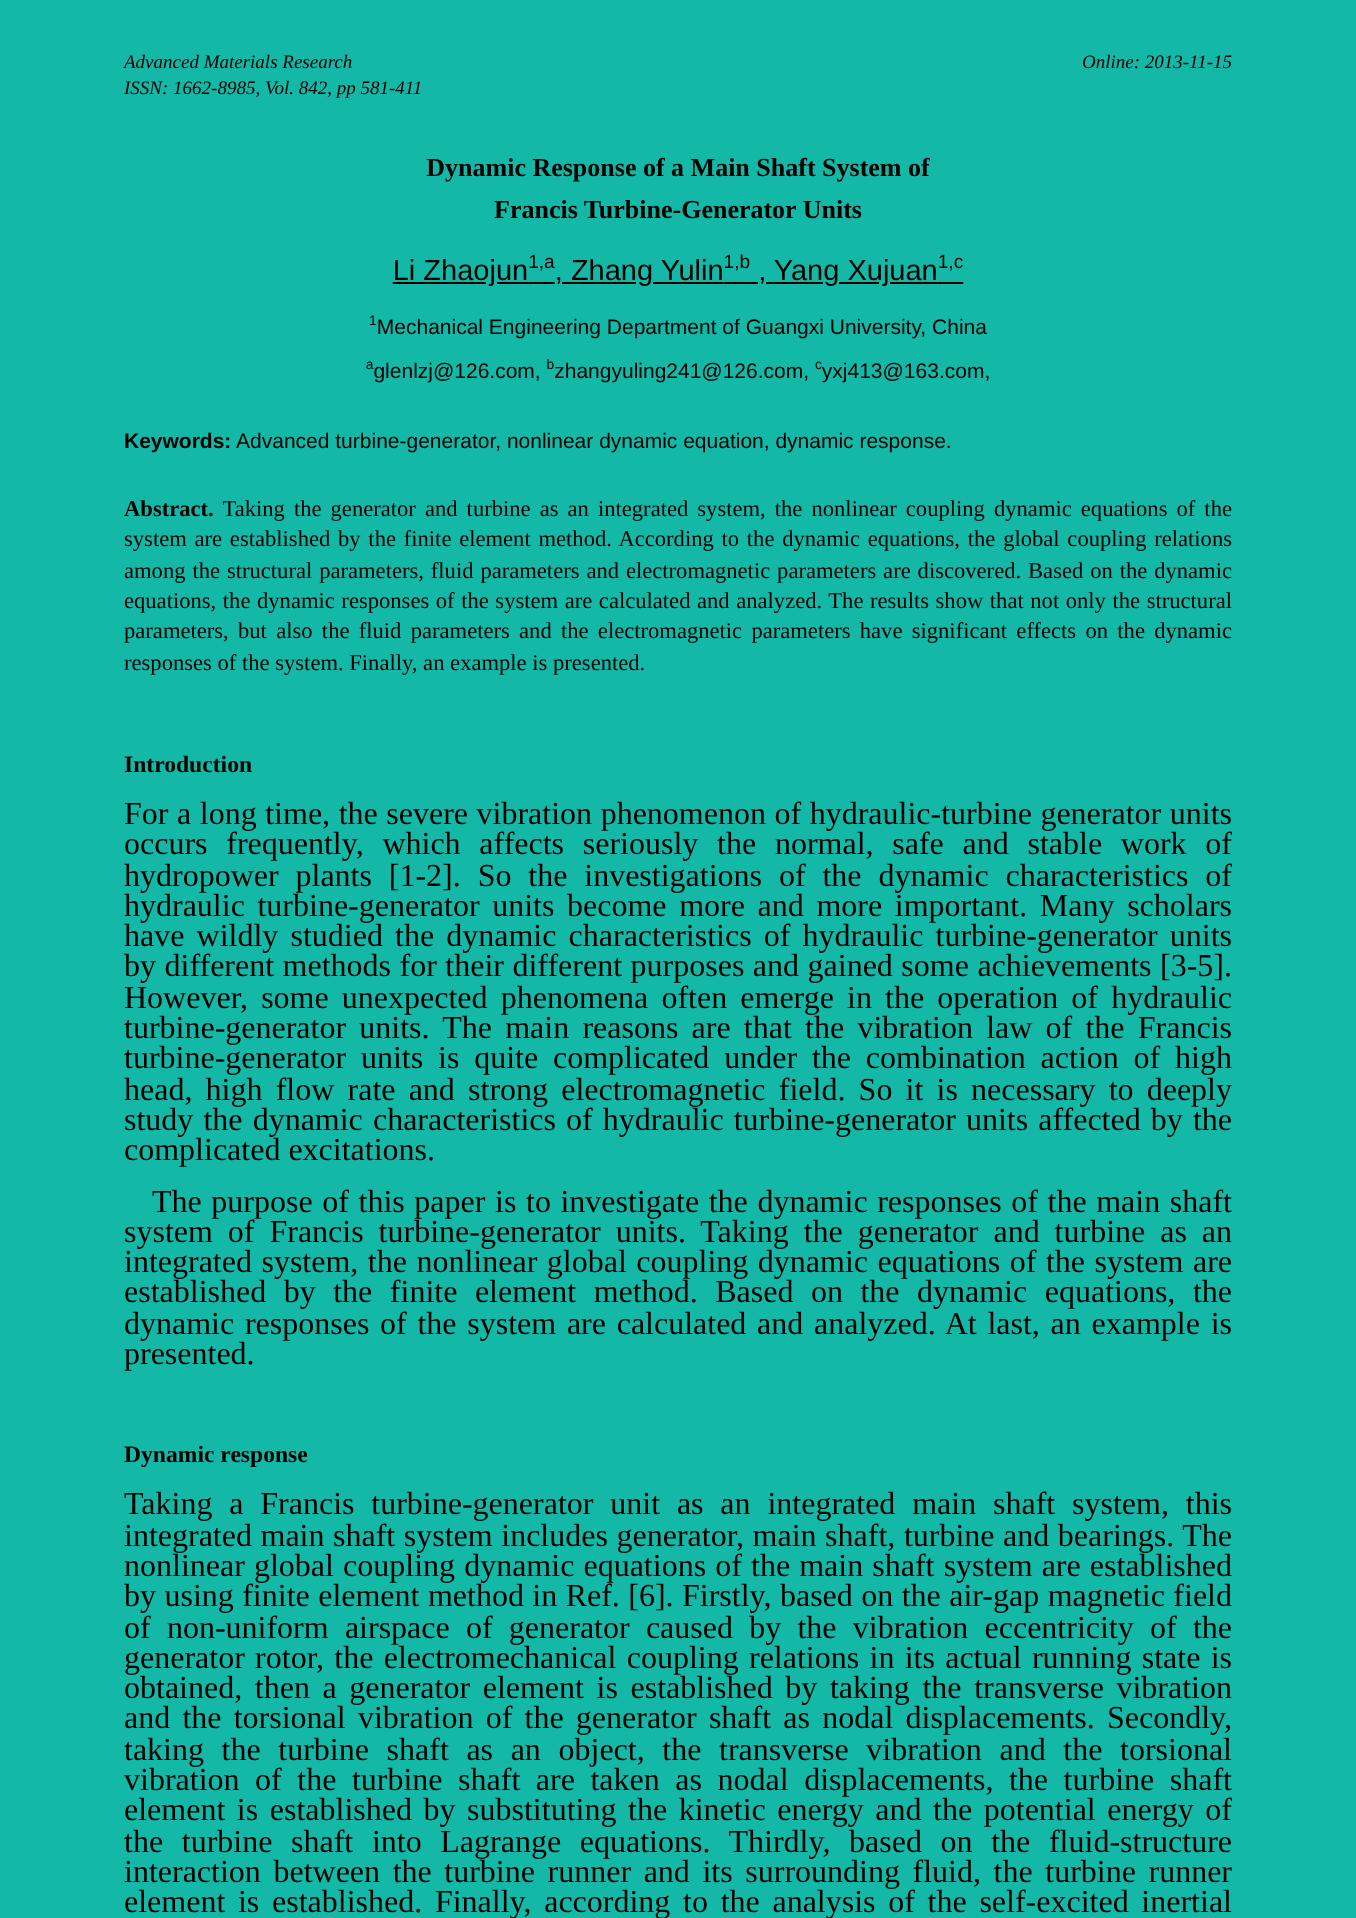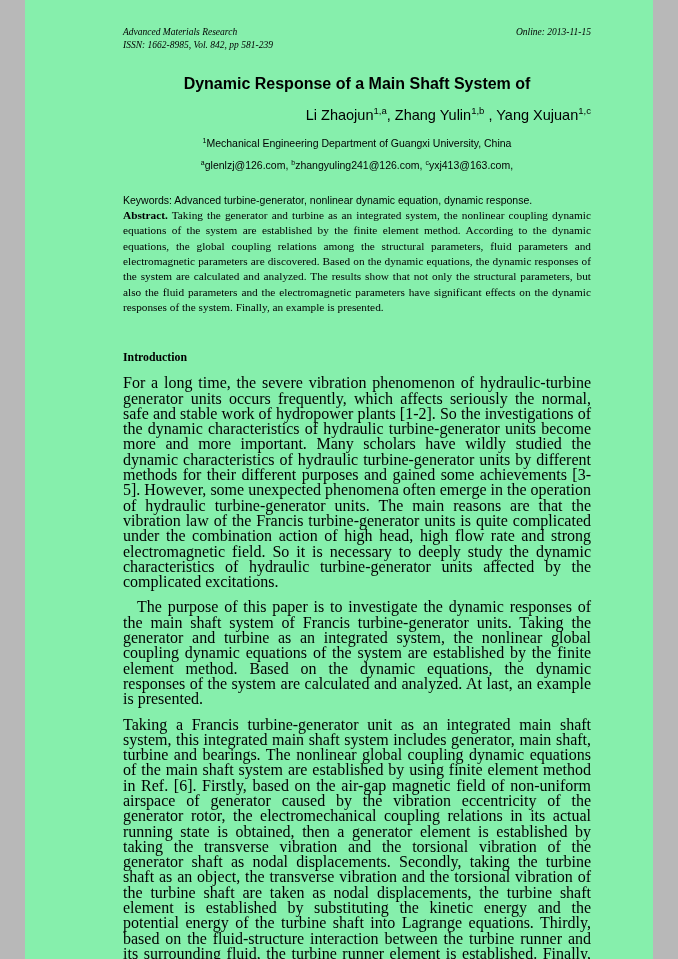--- a/index.html
+++ b/index.html
@@ -5,26 +5,26 @@
   html, body {
     margin: 0;
     padding: 0;
     background: #b8b8b8;
   }
   body {
     font-family: "Liberation Serif", serif;
   }
   .page {
     position: relative;
-    width: 628px;
+    width: 678px;
     height: 959px;
-    background: #86efac;
+    background: #14b8a6;
     margin: 0 auto;
     box-sizing: border-box;
-    padding: 26px 62px 20px 98px;
+    padding: 26px 62px 20px 62px;
     overflow: hidden;
   }
   .header {
     position: relative;
     font-style: italic;
     font-size: 9.5px;
     line-height: 12.6px;
     color: #000;
   }
   .header-right {
@@ -32,31 +32,32 @@
     right: 0;
     top: 0;
     font-style: italic;
     font-size: 9.5px;
   }
   .header-line {
     white-space: nowrap;
   }
   .title {
     text-align: center;
-    font-family: Liberation Sans, sans-serif;
-    font-size: 16px;
+    font-family: Liberation Serif, serif;
+    font-size: 13px;
     font-weight: bold;
     line-height: 21px;
     margin-top: 22px;
   }
   .authors {
-    text-align: right;
+    text-align: center;
     font-family: "Liberation Sans", sans-serif;
     font-size: 14.5px;
     margin-top: 13px;
+    text-decoration: underline;
   }
   .affiliation {
     text-align: center;
     font-family: "Liberation Sans", sans-serif;
     font-size: 10.5px;
     margin-top: 14px;
   }
   .emails {
     text-align: center;
     font-family: "Liberation Sans", sans-serif;
@@ -68,25 +69,26 @@
     vertical-align: super;
     line-height: 0;
   }
   .keywords {
     font-family: "Liberation Sans", sans-serif;
     font-size: 10.5px;
     margin-top: 22px;
     line-height: 15px;
   }
   .keywords .kw-label {
-    font-weight: normal;
+    font-weight: bold;
   }
   .abstract {
     font-size: 11.3px;
     line-height: 15.3px;
+    margin-top: 19px;
     text-align: justify;
   }
   .abstract .ab-label {
     font-weight: bold;
   }
   .section-head {
     font-size: 11.8px;
     font-weight: bold;
     margin-top: 35px;
     margin-bottom: 0;
@@ -101,26 +103,27 @@
     text-indent: 14px;
   }
 </style>
 </head>
 <body>
 
 <div class="page">
 
   <div class="header">
     <div class="header-line">Advanced Materials Research</div>
-    <div class="header-line">ISSN: 1662-8985, Vol. 842, pp 581-239</div>
+    <div class="header-line">ISSN: 1662-8985, Vol. 842, pp 581-411</div>
     <div class="header-right">Online: 2013-11-15</div>
   </div>
 
   <div class="title">
     <div>Dynamic Response of a Main Shaft System of</div>
+    <div>Francis Turbine-Generator Units</div>
   </div>
 
   <div class="authors">
     <span>Li Zhaojun</span><sup>1,a</sup><span>, </span><span>Zhang Yulin</span><sup>1,b</sup><span> , </span><span>Yang Xujuan</span><sup>1,c</sup>
   </div>
 
   <div class="affiliation">
     <sup>1</sup><span>Mechanical Engineering Department of Guangxi University, China</span>
   </div>
 
@@ -133,15 +136,16 @@
   </div>
 
   <div class="abstract">
     <span class="ab-label">Abstract.</span><span> Taking the generator and turbine as an integrated system, the nonlinear coupling dynamic equations of the system are established by the finite element method. According to the dynamic equations, the global coupling relations among the structural parameters, fluid parameters and electromagnetic parameters are discovered. Based on the dynamic equations, the dynamic responses of the system are calculated and analyzed. The results show that not only the structural parameters, but also the fluid parameters and the electromagnetic parameters have significant effects on the dynamic responses of the system. Finally, an example is presented.</span>
   </div>
 
   <div class="section-head">Introduction</div>
   <p class="body">For a long time, the severe vibration phenomenon of hydraulic-turbine generator units occurs frequently, which affects seriously the normal, safe and stable work of hydropower plants [1-2]. So the investigations of the dynamic characteristics of hydraulic turbine-generator units become more and more important. Many scholars have wildly studied the dynamic characteristics of hydraulic turbine-generator units by different methods for their different purposes and gained some achievements [3-5]. However, some unexpected phenomena often emerge in the operation of hydraulic turbine-generator units. The main reasons are that the vibration law of the Francis turbine-generator units is quite complicated under the combination action of high head, high flow rate and strong electromagnetic field. So it is necessary to deeply study the dynamic characteristics of hydraulic turbine-generator units affected by the complicated excitations.</p>
   <p class="body indent">The purpose of this paper is to investigate the dynamic responses of the main shaft system of Francis turbine-generator units. Taking the generator and turbine as an integrated system, the nonlinear global coupling dynamic equations of the system are established by the finite element method. Based on the dynamic equations, the dynamic responses of the system are calculated and analyzed. At last, an example is presented.</p>
 
+  <div class="section-head">Dynamic response</div>
   <p class="body">Taking a Francis turbine-generator unit as an integrated main shaft system, this integrated main shaft system includes generator, main shaft, turbine and bearings. The nonlinear global coupling dynamic equations of the main shaft system are established by using finite element method in Ref. [6]. Firstly, based on the air-gap magnetic field of non-uniform airspace of generator caused by the vibration eccentricity of the generator rotor, the electromechanical coupling relations in its actual running state is obtained, then a generator element is established by taking the transverse vibration and the torsional vibration of the generator shaft as nodal displacements. Secondly, taking the turbine shaft as an object, the transverse vibration and the torsional vibration of the turbine shaft are taken as nodal displacements, the turbine shaft element is established by substituting the kinetic energy and the potential energy of the turbine shaft into Lagrange equations. Thirdly, based on the fluid-structure interaction between the turbine runner and its surrounding fluid, the turbine runner element is established. Finally, according to the analysis of the self-excited inertial force of the main shaft system, the nonlinear global coupling relations of the system are obtained and the nonlinear global coupling dynamic equations of the main shaft system are established by general assembly technique in finite element method.</p>
 
 </div>
 
 </body></html>

